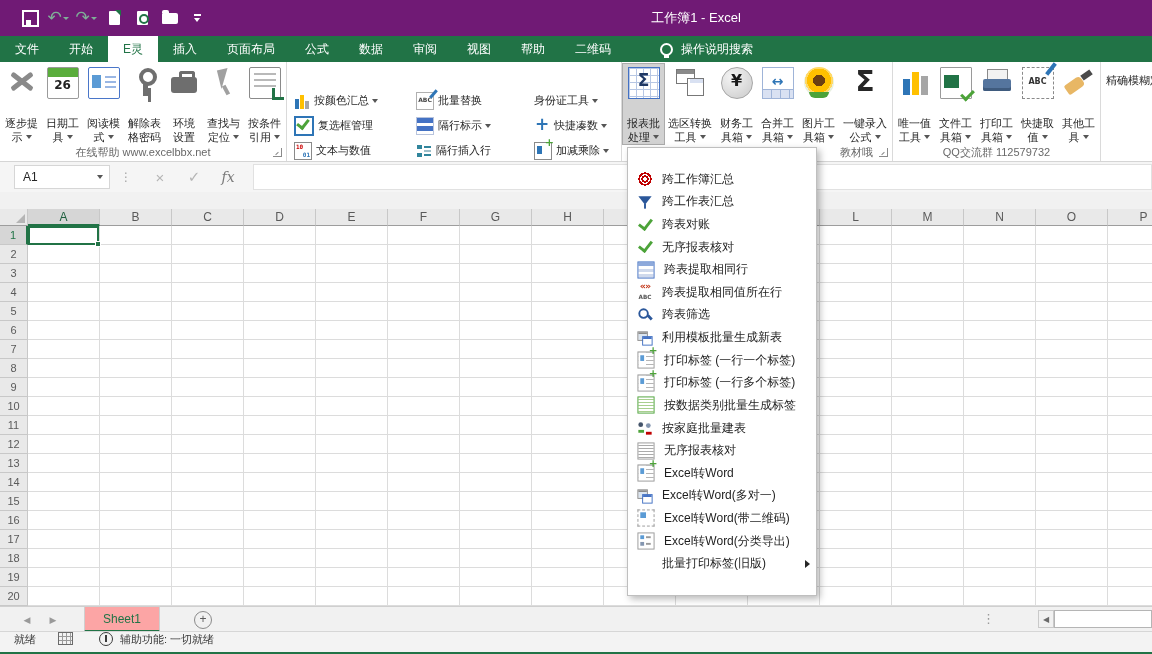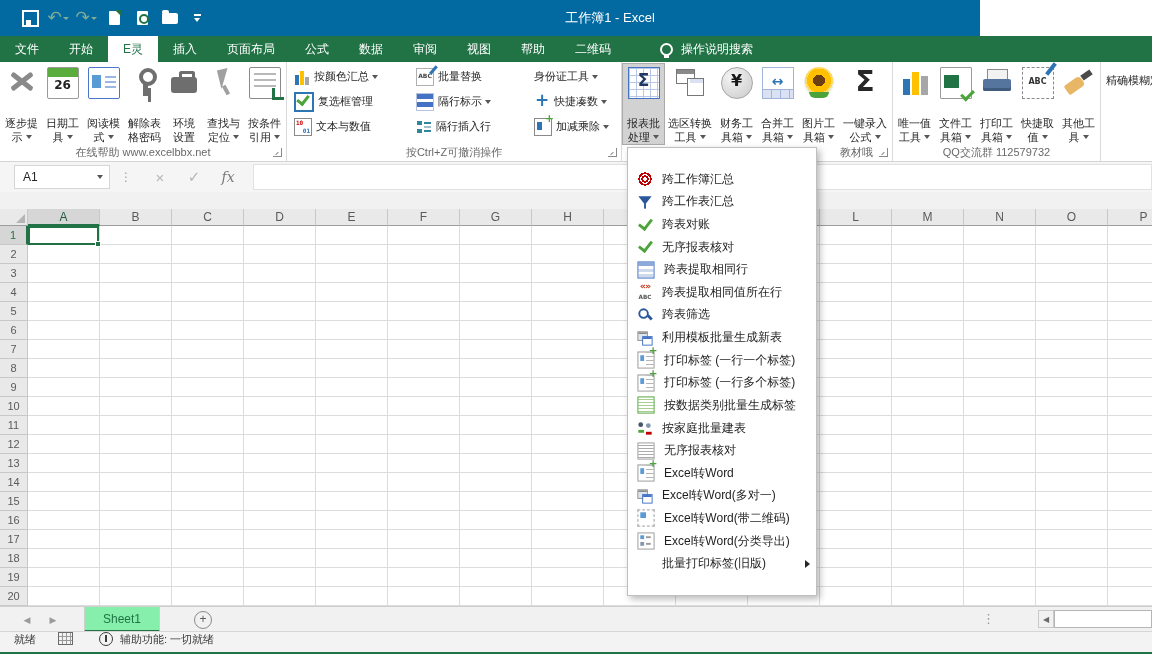--- a/index.html
+++ b/index.html
@@ -1,21 +1,21 @@
 <!DOCTYPE html>
 <html><head>
 <meta charset="utf-8">
 <style>
   html,body{margin:0;padding:0}
   body{width:1152px;height:654px;position:relative;overflow:hidden;
        font-family:"Liberation Sans","DejaVu Sans",sans-serif;background:#fff;
        -webkit-font-smoothing:antialiased}
   .abs{position:absolute}
   
-  #titlebar{left:0;top:0;width:980px;height:36px;background:#0369a1}
+  #titlebar{left:0;top:0;width:1152px;height:36px;background:#701a75}
   #qat{position:absolute;left:16px;top:5px;display:flex;align-items:center;height:26px}
   .qbtn{width:28px;height:24px;display:flex;align-items:center;justify-content:center;position:relative}
   .qic{position:relative;display:inline-block}
   .ic-save{width:13px;height:13px;border:2px solid #fff}
   .ic-save::after{content:"";position:absolute;left:2px;bottom:0;width:5px;height:5px;background:#fff}
   .ic-undo::before{content:"\21B6";font-size:17px;color:#7fae97;line-height:1}
   .ic-redo::before{content:"\21B7";font-size:17px;color:#7fae97;line-height:1}
   .qcaret{width:0;height:0;border-left:3px solid transparent;border-right:3px solid transparent;border-top:3px solid #7fae97;margin-left:1px}
   .ic-new-file{width:11px;height:14px;background:#fff;border-radius:1px}
   .ic-new-file::before{content:"";position:absolute;right:-1px;top:-1px;border:3px solid #217346;border-left-color:transparent;border-bottom-color:transparent}
@@ -166,21 +166,21 @@
   .ic-receipt{border:1px solid #9a9a9a;background:repeating-linear-gradient(#fff 0 2px,#ababab 2px 3px)}
   .ic-dashed-box{border:1px dashed #9a9a9a;background:#fff}
   .ic-dashed-box::before{content:"";position:absolute;left:2px;top:2px;width:6px;height:6px;background:#5b9bd5}
   .ic-list-rows{border:1px solid #9a9a9a;background:#fff}
   .ic-list-rows::before{content:"";position:absolute;left:2px;top:2px;width:4px;height:4px;background:#5b9bd5;box-shadow:0 7px 0 #8496b0}
   .ic-list-rows::after{content:"";position:absolute;left:8px;top:3px;width:5px;height:2px;background:#9a9a9a;box-shadow:0 7px 0 #9a9a9a}
   .ic-none{width:16px}
   
   #sheetbar{left:0;top:606px;width:1152px;height:25px;background:#f1f1f1;border-top:1px solid #cfcfcf;display:flex;align-items:stretch;position:absolute}
   .navarr{width:26px;display:flex;align-items:center;justify-content:center;color:#9a9a9a;font-size:9px}
-  .stab{padding:0 18px;background:#86efac;border-right:1px solid #cfcfcf;border-left:1px solid #cfcfcf;border-bottom:2px solid #217346;display:flex;align-items:center;font-size:12px;color:#217346;box-sizing:border-box}
+  .stab{padding:0 18px;background:#fca5a5;border-right:1px solid #cfcfcf;border-left:1px solid #cfcfcf;border-bottom:2px solid #217346;display:flex;align-items:center;font-size:12px;color:#217346;box-sizing:border-box}
   #addsheet{width:30px;display:flex;align-items:center;justify-content:center}
   #addsheet span{width:16px;height:16px;border:1px solid #8a8a8a;border-radius:50%;color:#5a5a5a;font-size:12px;line-height:14px;text-align:center}
   #splitdots{position:absolute;left:982px;top:4px;color:#9a9a9a;font-size:13px}
   #hscroll{position:absolute;left:1038px;top:3px;right:0;height:18px;display:flex;align-items:stretch}
   #hscroll .sbtn{width:16px;background:#f1f1f1;border:1px solid #c9c9c9;display:flex;align-items:center;justify-content:center;color:#6a6a6a;font-size:8px;box-sizing:border-box}
   #hscroll .thumb{flex:1;background:#fff;border:1px solid #b5b5b5;box-sizing:border-box}
   
   #statusbar{left:0;top:631px;width:1152px;height:21px;background:#f3f3f3;border-top:1px solid #d6d6d6;display:flex;align-items:flex-start;font-size:11px;color:#3b3b3b}
   #statusbar .ready{margin-left:14px}
   .ic-macro{width:13px;height:11px;border:1px solid #6a6a6a;margin-left:22px;position:relative;background:repeating-linear-gradient(90deg,transparent 0 3px,#9a9a9a 3px 4px),repeating-linear-gradient(transparent 0 3px,#9a9a9a 3px 4px)}
@@ -292,21 +292,21 @@
             <div><span>引用</span><span class="caret"></span></div>
           </div>
         </div>
       </div>
       <div class="gfooter">
         <span>在线帮助  www.excelbbx.net</span>
         <span class="launcher"></span>
       </div>
     </section>
     <section class="rgroup">
-      <div class="gbody" style="flex-direction: column;">
+      <div class="gbody" style="flex-direction: column; margin-top: 24px;">
         <div class="srow">
           <div class="rbtn-sm">
             <span class="ic16 ic-color-bars"></span>
             <span>按颜色汇总</span>
             <span class="caret"></span>
           </div>
           <div class="rbtn-sm">
             <span class="ic16 ic-abc-pencil"></span>
             <span>批量替换</span>
           </div>

